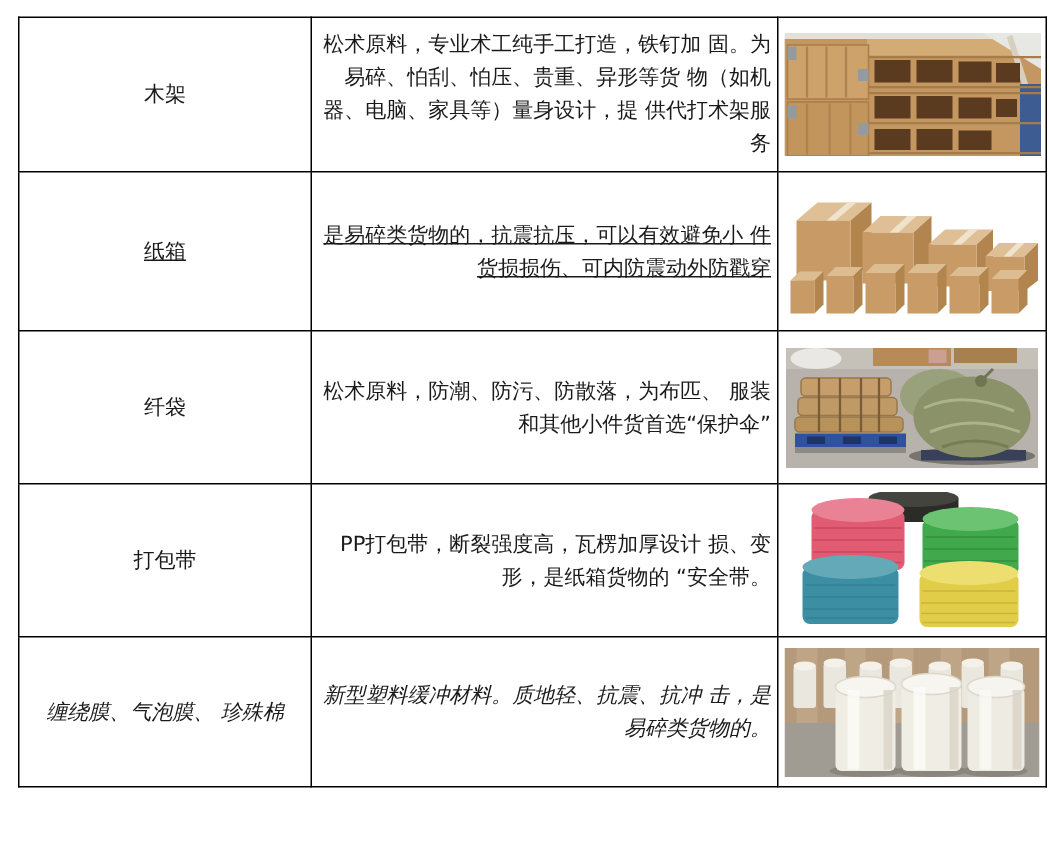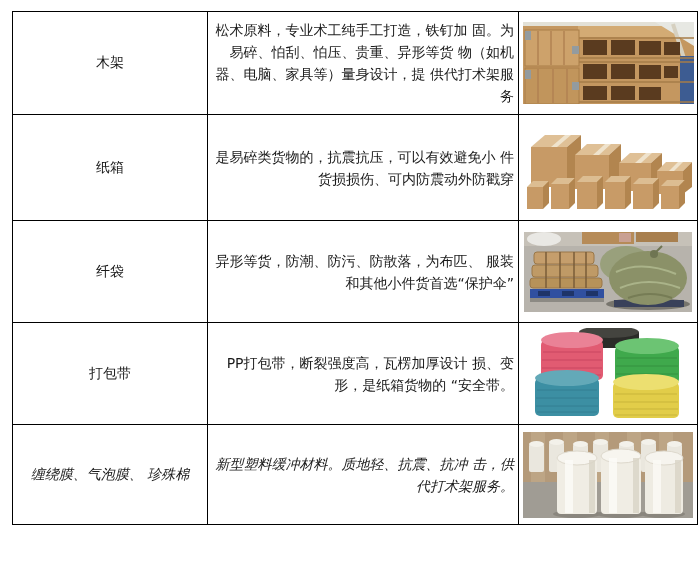--- a/index.html
+++ b/index.html
@@ -22,21 +22,21 @@
     font-size:14px;
     font-weight:normal;
     vertical-align:middle;
     overflow:hidden;
   }
   col.c1{width:195px;}
   col.c2{width:311px;}
   col.c3{width:179px;}
   tr.hdr{height:33px;}
   tr.r1{height:103px;}
-  tr.r2{height:106px;}
+  tr.r2{height:106px;text-decoration:underline;}
   tr.r3{height:102px;}
   tr.r4{height:102px;padding-left:13px;}
   tr.r5{height:100px;font-style:italic;}
   td.pack, th{text-align:center;padding:0 3px;}
   td.func{
     text-align:right;
     padding:2px 4px 2px 5px;
     line-height:22px;
   }
   td.show{text-align:center;padding:0;}
@@ -156,21 +156,21 @@
             <polygon points="138,63 156,63 162,57 144,57" fill="#dcbd92"></polygon>
                 <rect x="138" y="63" width="18" height="23" fill="#c89b67"></rect>
                 <polygon points="156,63 162,57 162,80 156,86" fill="#b2854f"></polygon>
           </g>
         </svg>
       </td>
     </tr>
 
     <tr class="r3">
       <td class="pack">纤袋</td>
-      <td class="func">异形等货，防潮、防污、防散落，为布匹、 服装和其他小件货首选“保护伞”</td>
+      <td class="func">松术原料，防潮、防污、防散落，为布匹、 服装和其他小件货首选“保护伞”</td>
       <td class="show">
         <svg width="168" height="80" viewBox="0 0 168 80">
           <rect width="168" height="80" fill="#b7b3ac"></rect>
           <rect width="168" height="14" fill="#c6c1b8"></rect>
           <ellipse cx="20" cy="7" rx="17" ry="7" fill="#e9e8e4"></ellipse>
           <rect x="58" y="0" width="52" height="12" fill="#b68b58"></rect>
           <rect x="95" y="1" width="12" height="9" fill="#c9a092"></rect>
           <rect x="112" y="0" width="42" height="10" fill="#a87f4e"></rect>
 
           <rect x="10" y="20" width="60" height="12" rx="3" fill="#c59e6c" stroke="#9a7748"></rect>
@@ -247,21 +247,21 @@
                 <line x1="91" y1="74" x2="155" y2="74"></line>
                 <line x1="91" y1="81" x2="155" y2="81"></line>
                 <line x1="92" y1="87" x2="154" y2="87"></line>
               </g>
         </svg>
       </td>
     </tr>
 
     <tr class="r5">
       <td class="pack">缠绕膜、气泡膜、 珍殊棉</td>
-      <td class="func">新型塑料缓冲材料。质地轻、抗震、抗冲 击，供代打术架服务。</td>
+      <td class="func">新型塑料缓冲材料。质地轻、抗震、抗冲 击，是易碎类货物的。</td>
       <td class="show">
         <svg width="170" height="86" viewBox="0 0 170 86">
           <rect width="170" height="50" fill="#b49a7a"></rect>
           <g fill="#c6ae8e" opacity="0.55">
             <rect x="8" y="0" width="14" height="50"></rect>
                 <rect x="40" y="0" width="14" height="50"></rect>
             <rect x="72" y="0" width="14" height="50"></rect>
                 <rect x="104" y="0" width="14" height="50"></rect>
             <rect x="136" y="0" width="14" height="50"></rect>
           </g>

